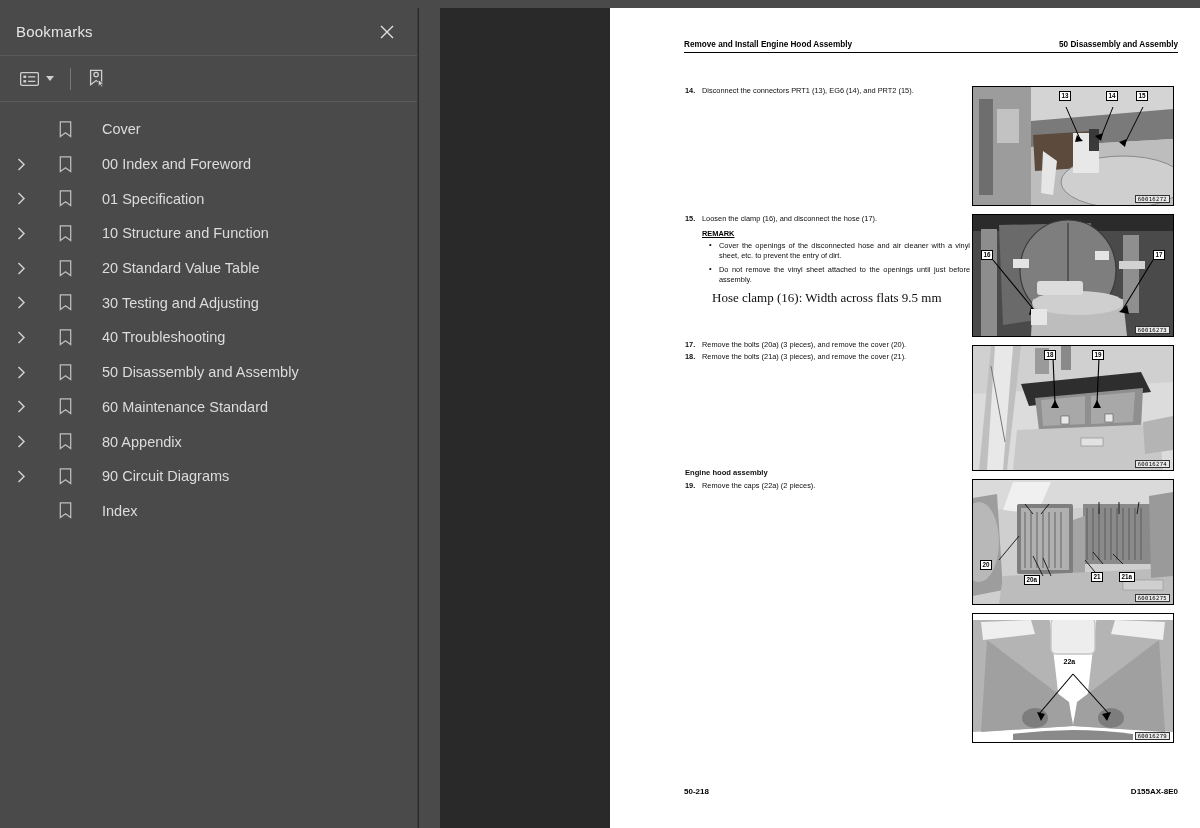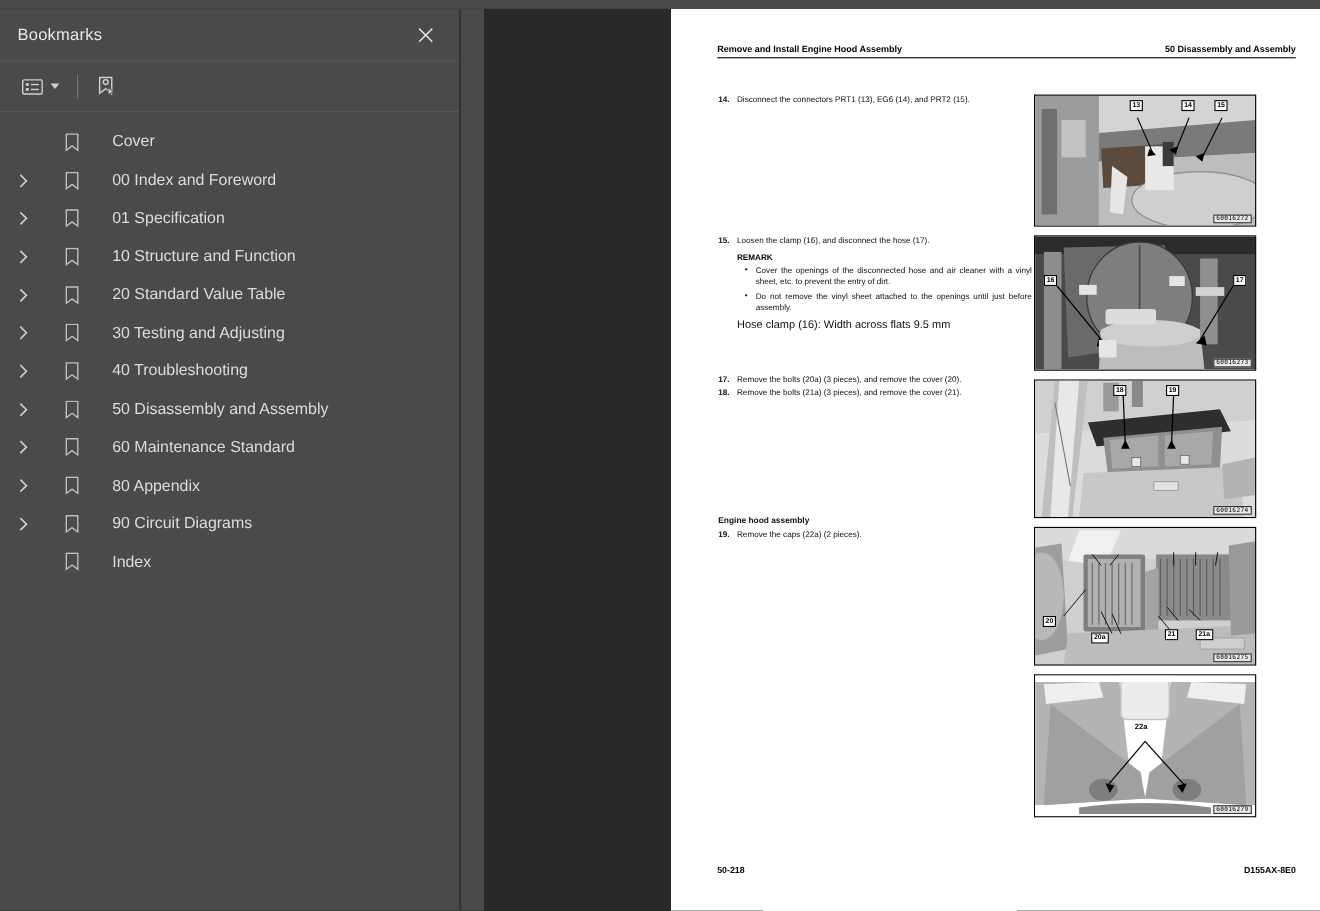--- a/index.html
+++ b/index.html
@@ -90,20 +90,21 @@
   .viewer {
     position: absolute; top: 8px; left: 440px; width: 760px; height: 820px;
     background: #292929;
   }
 
   
   .page {
     position: absolute; top: 8px; left: 610px; width: 590px; height: 820px;
     background: #ffffff;
     color: #111;
+    padding-left: 32px;
   }
   .page-inner { position: relative; width: 100%; height: 100%; }
 
   
   .pg-head {
     position: absolute; top: 32px; left: 42px; right: 22px;
     display: flex; justify-content: space-between; align-items: flex-end;
     font-size: 8.2px; font-weight: bold; color: #000;
     padding-bottom: 3px;
     border-bottom: 1.6px solid #000;
@@ -122,32 +123,32 @@
     margin-bottom: 2px;
   }
   .step-num {
     width: 17px; flex: 0 0 17px; font-weight: bold; text-align: left;
   }
   .step-txt { flex: 1 1 auto; text-align: justify; }
   .step-txt.nj { text-align: left; }
 
   .blk { margin-bottom: 0; }
   .sub-head {
-    font-size: 7.4px; font-weight: bold; margin: 5px 0 3px 17px; color:#000;
+    font-size: 7.4px; font-weight: bold; margin: 5px 0 3px 17px; color:#000;text-decoration:underline;
   }
   .bullets { margin: 0 0 4px 0; padding: 0; list-style: none; }
   .bullets li {
     position: relative; font-size: 7.4px; line-height: 1.35;
     margin: 0 0 4px 0; padding-left: 34px; text-align: justify; color:#0e0e0e;
   }
   .bullets li:before {
     content: "\2022"; position: absolute; left: 24px; top: -0.5px;
   }
   .plain {
-    font-size: 10px; line-height: 1.35; margin-left: 17px; color:#0e0e0e;
+    font-size: 13px; line-height: 1.35; margin-left: 27px; color:#0e0e0e;font-family:Liberation Serif, serif;
   }
   .notice-hd {
     font-size: 7.4px; font-weight: bold; margin: 4px 0 2px 17px;
   }
   .notice-tx {
     font-size: 7.4px; font-weight: bold; margin: 0 0 4px 17px;
   }
   .sec-title {
     font-size: 7.6px; font-weight: bold; margin: 0 0 4px 0;
   }

